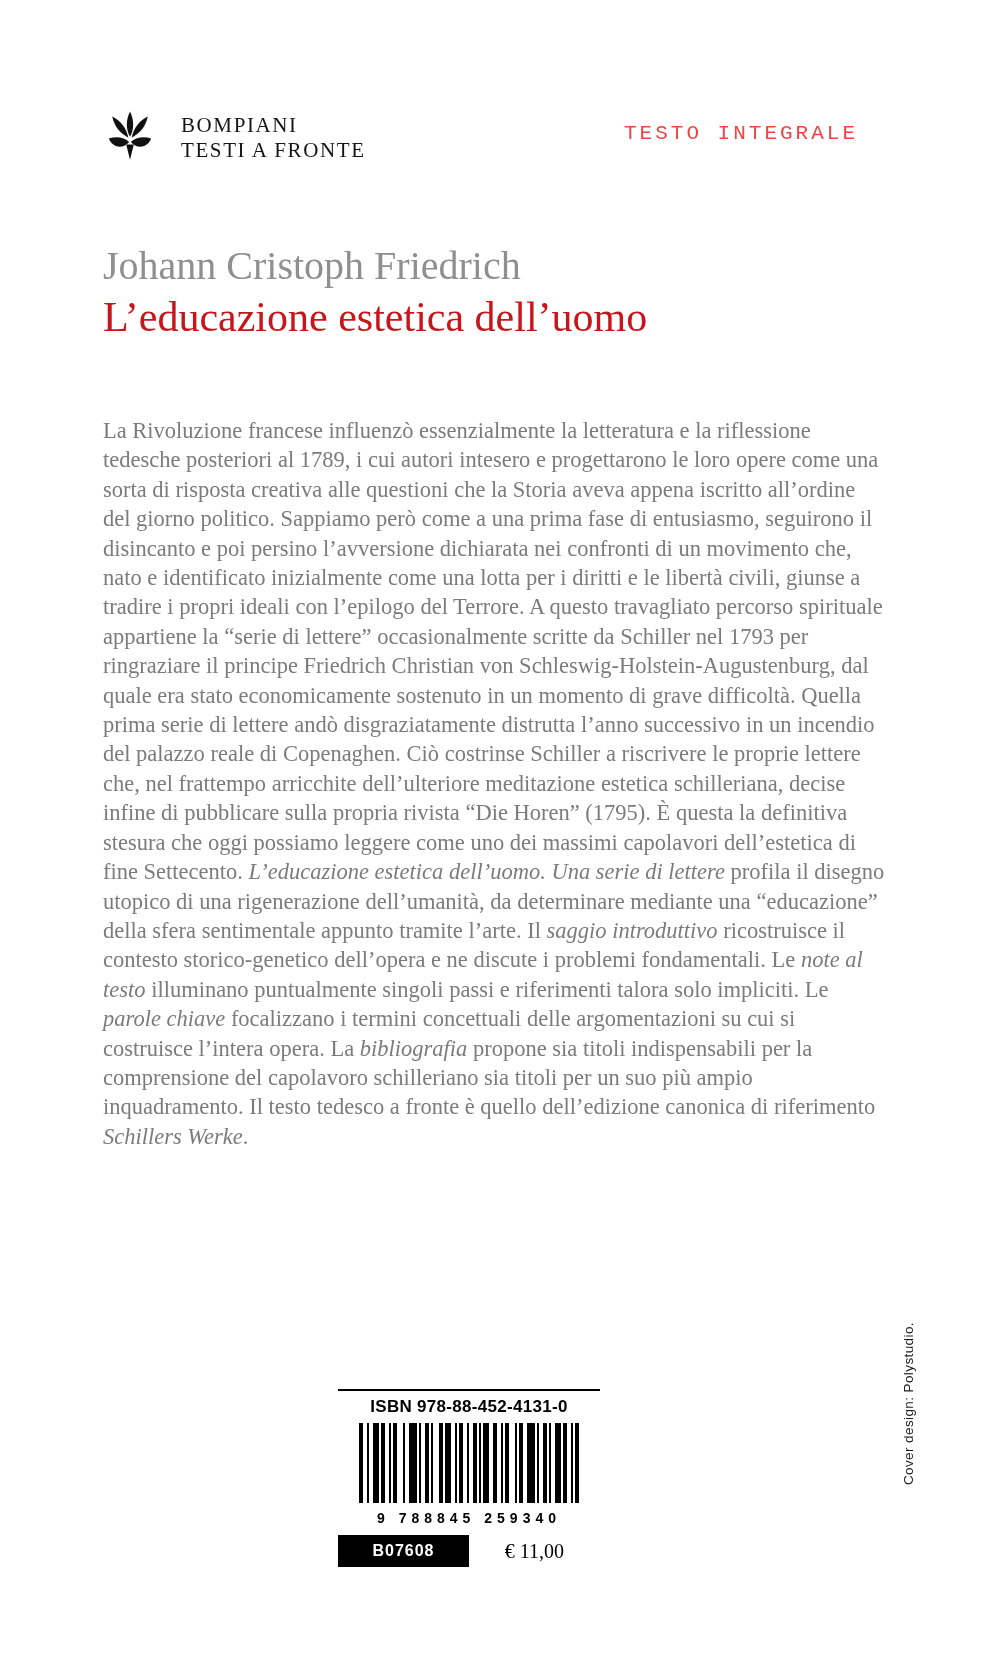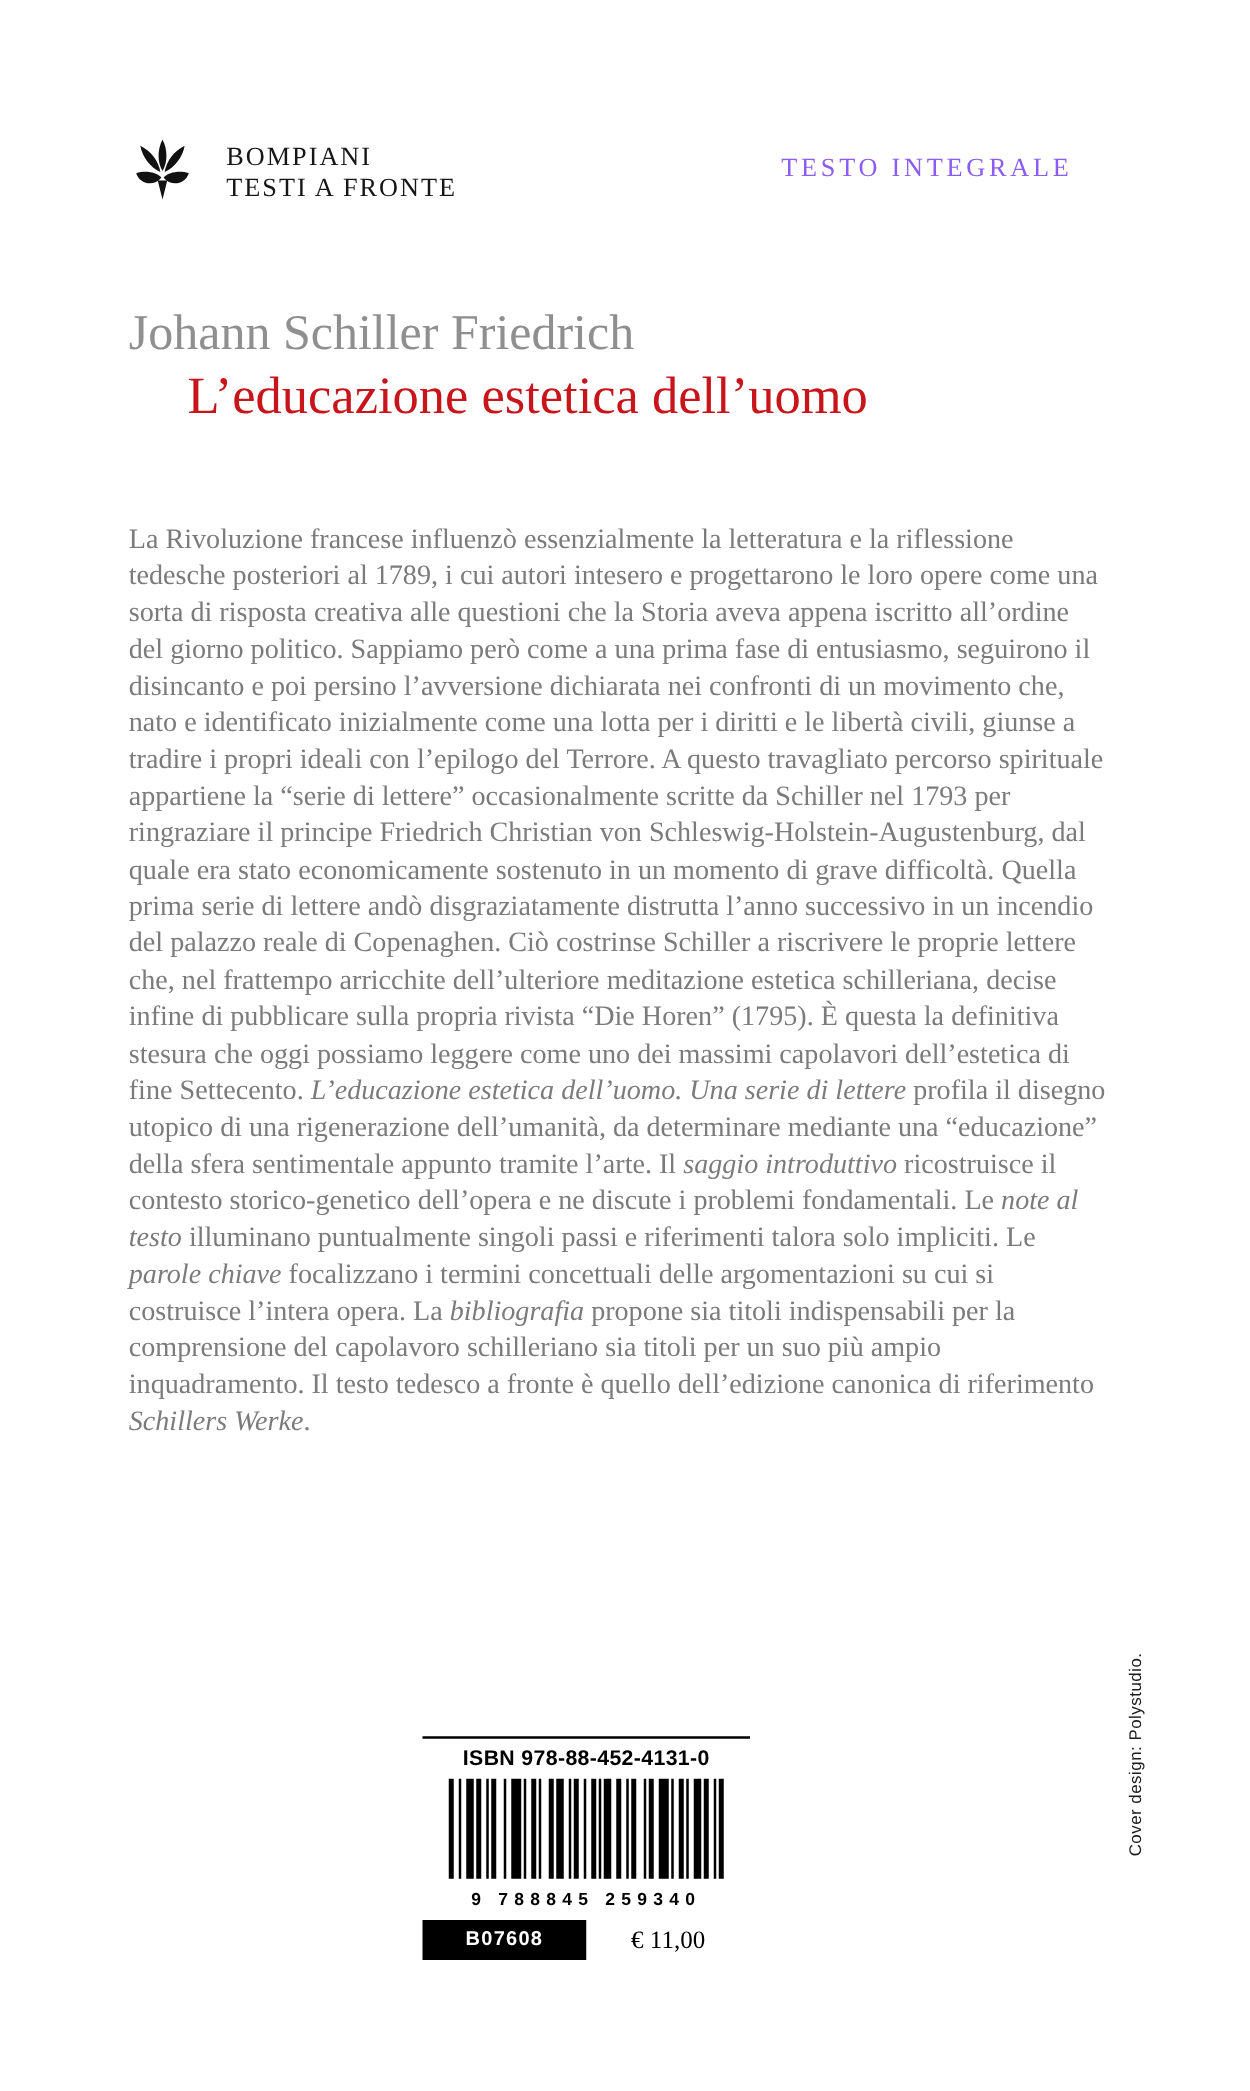--- a/index.html
+++ b/index.html
@@ -8,26 +8,26 @@
     background:#ffffff;overflow:hidden;
     font-family:"Liberation Serif",serif;
     --accent:#c8151b; --body:#7b7b7b; --author:#8f8f8f; --ink:#111111;
   }
 
   
   .brand{position:absolute;left:103px;top:106px;display:flex;align-items:flex-start;gap:24px;color:var(--ink);}
   .logo svg{width:54px;height:60px;display:block;}
   .brand-text{padding-top:7px;}
   .brand-name,.brand-series{font-size:21px;letter-spacing:1.6px;line-height:25px;color:#161616;}
-  .badge{position:absolute;top:122px;right:142px;font-size:21px;letter-spacing:3px;color:#8b5cf6;}
+  .badge{position:absolute;top:122px;right:142px;font-size:21px;letter-spacing:3px;color:#ef4444;font-family:Liberation Mono, monospace;}
 
   
   .titleblock{position:absolute;left:103px;top:240px;}
   .author-line{font-size:40px;line-height:51px;color:var(--author);}
-  .book-title{font-size:42px;line-height:53px;color:var(--accent);margin-left:47px;}
+  .book-title{font-size:42px;line-height:53px;color:var(--accent);}
 
   
   .blurb{position:absolute;left:103px;top:416px;width:782px;margin:0;
          font-size:22.5px;line-height:29.4px;color:var(--body);text-align:left;}
 
   
   .cover-design{position:absolute;top:1322px;right:84px;
     writing-mode:vertical-rl;transform:rotate(180deg);
     font-family:"Liberation Sans",sans-serif;font-size:13.5px;
     letter-spacing:0.4px;color:#1b1b1b;white-space:nowrap;}
@@ -66,21 +66,21 @@
     </span>
     <div class="brand-text">
       <div class="brand-name">BOMPIANI</div>
       <div class="brand-series">TESTI A FRONTE</div>
     </div>
   </header>
 
   <div class="badge">TESTO INTEGRALE</div>
 
   <div class="titleblock">
-    <div class="author-line">Johann Schiller Friedrich</div>
+    <div class="author-line">Johann Cristoph Friedrich</div>
     <div class="book-title">L’educazione estetica dell’uomo</div>
   </div>
 
   <p class="blurb"><span>La Rivoluzione francese influenzò essenzialmente la letteratura e la riflessione tedesche posteriori al 1789, i cui autori intesero e progettarono le loro opere come una sorta di risposta creativa alle questioni che la Storia aveva appena iscritto all’ordine del giorno politico. Sappiamo però come a una prima fase di entusiasmo, seguirono il disincanto e poi persino l’avversione dichiarata nei confronti di un movimento che, nato e identificato inizialmente come una lotta per i diritti e le libertà civili, giunse a tradire i propri ideali con l’epilogo del Terrore. A questo travagliato percorso spirituale appartiene la “serie di lettere” occasionalmente scritte da Schiller nel 1793 per ringraziare il principe Friedrich Christian von Schleswig-Holstein-Augustenburg, dal quale era stato economicamente sostenuto in un momento di grave difficoltà. Quella prima serie di lettere andò disgraziatamente distrutta l’anno successivo in un incendio del palazzo reale di Copenaghen. Ciò costrinse Schiller a riscrivere le proprie lettere che, nel frattempo arricchite dell’ulteriore meditazione estetica schilleriana, decise infine di pubblicare sulla propria rivista “Die Horen” (1795). È questa la definitiva stesura che oggi possiamo leggere come uno dei massimi capolavori dell’estetica di fine Settecento. </span><span style="font-style: italic;">L’educazione estetica dell’uomo. Una serie di lettere</span><span> profila il disegno utopico di una rigenerazione dell’umanità, da determinare mediante una “educazione” della sfera sentimentale appunto tramite l’arte. Il </span><span style="font-style: italic;">saggio introduttivo</span><span> ricostruisce il contesto storico-genetico dell’opera e ne discute i problemi fondamentali. Le </span><span style="font-style: italic;">note al testo</span><span> illuminano puntualmente singoli passi e riferimenti talora solo impliciti. Le </span><span style="font-style: italic;">parole chiave</span><span> focalizzano i termini concettuali delle argomentazioni su cui si costruisce l’intera opera. La </span><span style="font-style: italic;">bibliografia</span><span> propone sia titoli indispensabili per la comprensione del capolavoro schilleriano sia titoli per un suo più ampio inquadramento. Il testo tedesco a fronte è quello dell’edizione canonica di riferimento </span><span style="font-style: italic;">Schillers Werke</span><span>.</span></p>
 
   <div class="cover-design">Cover design: Polystudio.</div>
 
   <div class="colophon">
     <div class="isbn">ISBN 978-88-452-4131-0</div>
     <div class="barcode">

